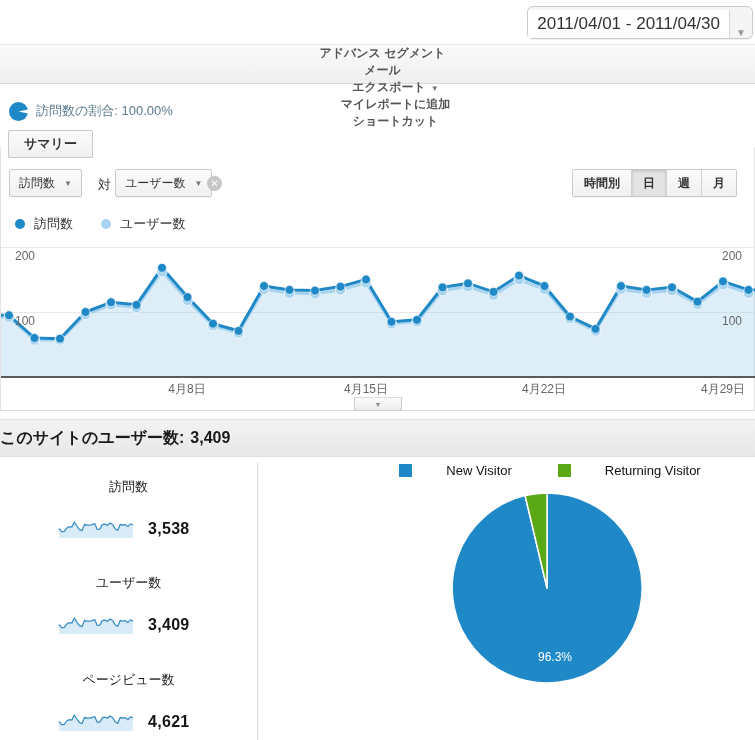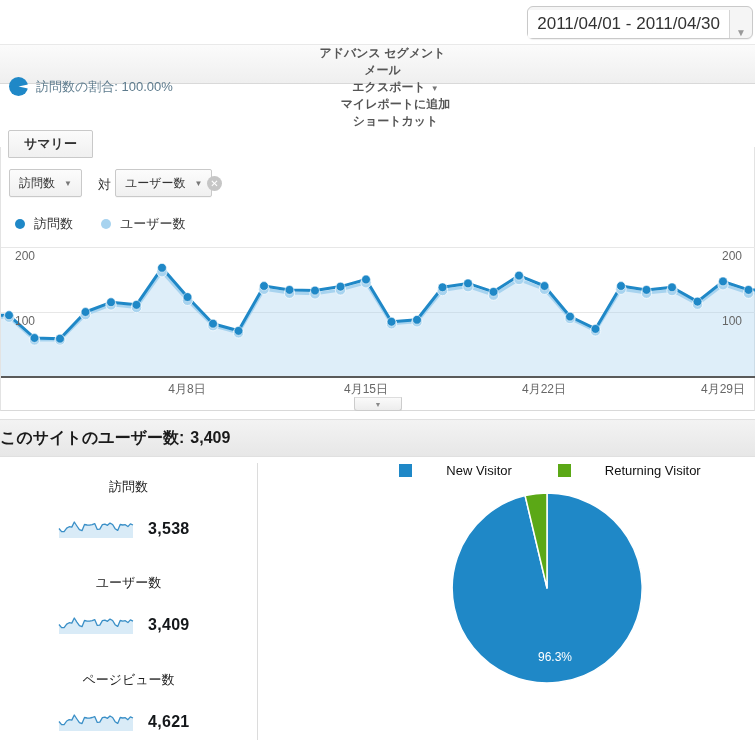--- a/index.html
+++ b/index.html
@@ -18,21 +18,21 @@
   
   .toolbar { position:absolute; left:0; top:44px; width:755px; height:40px;
     background:linear-gradient(#fbfbfb,#efefef); border-top:1px solid #e9e9e9; border-bottom:1px solid #d9d9d9;
     display:flex; align-items:center; padding-left:10px;flex-direction:column; }
   .toolbar .tb-item { font-size:12px; font-weight:bold; color:#555; cursor:pointer; white-space:nowrap; }
   .toolbar .tb-sep { width:1px; height:18px; background:#ccc; margin:0 16px; }
   .toolbar .tb-item + .tb-item { margin-left:26px; }
   .tb-caret { font-size:8px; color:#777; margin-left:5px; }
 
   
-  .ratio-row { position:absolute; left:9px; top:77px; display:flex; align-items:center; }
+  .ratio-row { position:absolute; left:9px; top:102px; display:flex; align-items:flex-start; }
   .ratio-icon { width:19px; height:19px; margin-right:8px; }
   .ratio-text { font-size:13px; color:#5d7b8d; }
 
   
   .tabline { position:absolute; left:0; top:147px; width:755px; height:1px; background:#dcdcdc; }
   .tab-summary { position:absolute; left:8px; top:130px; height:28px; padding:0 15px;
     background:linear-gradient(#fbfbfb,#f0f0f0); border:1px solid #c9c9c9; border-radius:2px 2px 1px 1px;
     font-size:13px; font-weight:bold; color:#333; display:flex; align-items:center; z-index:3; cursor:pointer; }
   .panel { position:absolute; left:0; top:147px; width:755px; height:264px; background:#fff;
     border-left:1px solid #e3e3e3; border-right:1px solid #e3e3e3; border-bottom:1px solid #d9d9d9; }
@@ -121,20 +121,26 @@
       <span>訪問数</span>
       <span class="select-caret">▼</span>
     </div>
     <div class="vs-label">対</div>
     <div class="select-btn" id="metric-select-2">
       <span>ユーザー数</span>
       <span class="select-caret">▼</span>
     </div>
     <div class="remove-compare">✕</div>
 
+    <div class="granularity">
+      <div class="gran-btn">時間別</div>
+      <div class="gran-btn selected">日</div>
+      <div class="gran-btn">週</div>
+      <div class="gran-btn">月</div>
+    </div>
 
     <div class="chart-legend">
       <span class="dot" id="legend-dot-1" style="background: rgb(31, 136, 199);"></span>
       <span>訪問数</span>
       <span class="dot lg2" id="legend-dot-2" style="background: rgb(167, 211, 239);"></span>
       <span>ユーザー数</span>
     </div>
 
     <svg id="main-chart" width="755" height="172">
       <line x1="0" y1="8.5" x2="755" y2="8.5" stroke="#e7e7e7" stroke-width="1"></line>

